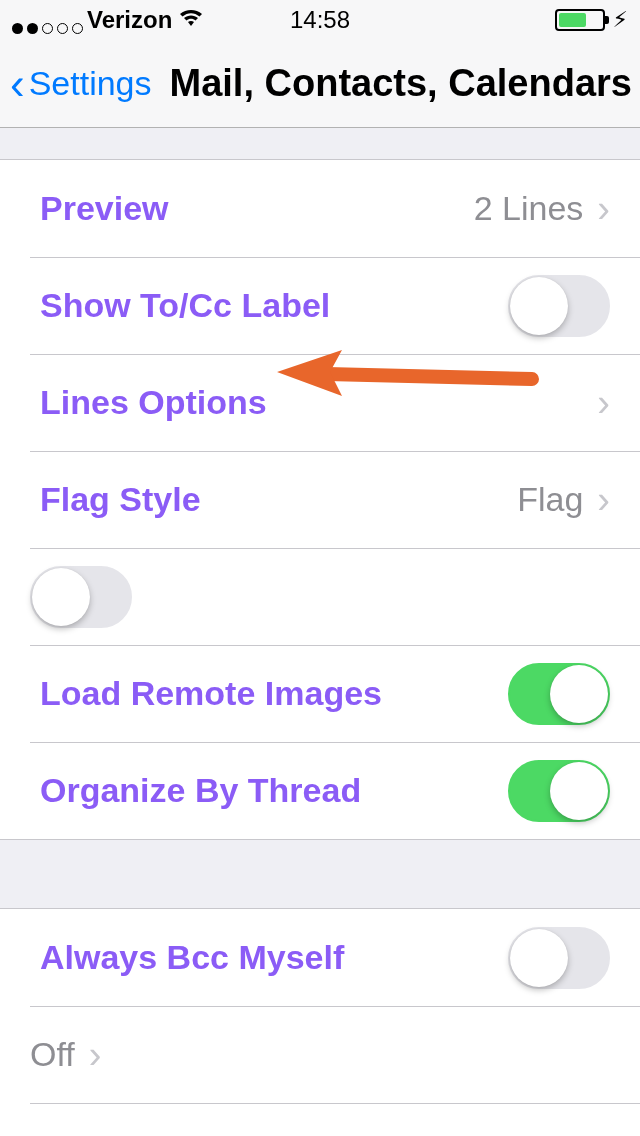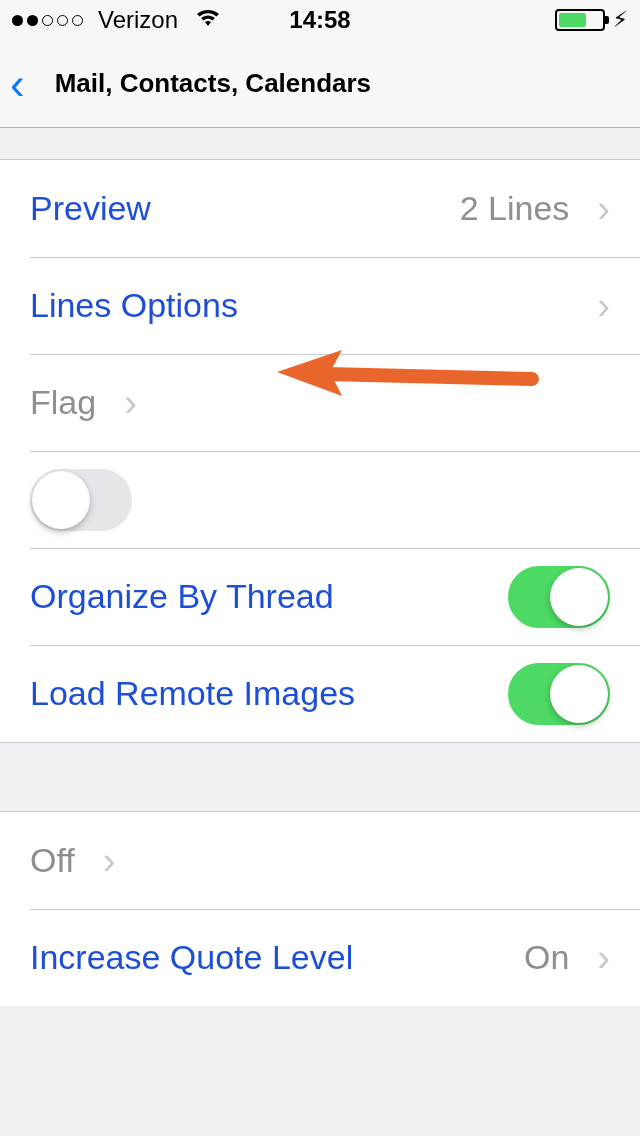--- a/index.html
+++ b/index.html
@@ -16,28 +16,28 @@
       height: 40px;
       background: #f7f7f8;
       display: flex;
       align-items: center;
       justify-content: space-between;
       padding: 0 12px;
       font-size: 24px;
       font-weight: 500;
       color: #000;
     }
-    .status-left { display: flex; align-items: center; gap: 15px; }
+    .status-left { display: flex; align-items: flex-end; gap: 4px; font-weight: bold; }
     .signal-dots { display: flex; gap: 4px; align-items: center; }
     .dot { width: 11px; height: 11px; border-radius: 50%; }
     .dot.filled { background: #000; }
     .dot.empty { border: 1.5px solid #000; background: transparent; }
     .carrier { font-size: 24px; }
     .wifi-icon svg { width: 30px; height: 22px; }
-    .status-center { position: absolute; left: 50%; transform: translateX(-50%); font-weight: 700; }
+    .status-center { position: absolute; left: 50%; transform: translateX(-50%); font-weight: 400; }
     .status-right { display: flex; align-items: center; gap: 6px; }
     .battery { position: relative; width: 50px; height: 22px; border: 2px solid #000; border-radius: 4px; display: flex; align-items: center; }
     .battery::after { content: ""; position: absolute; right: -6px; top: 5px; width: 4px; height: 8px; background: #000; border-radius: 0 2px 2px 0; }
     .battery-fill { position: absolute; left: 2px; top: 2px; bottom: 2px; width: 60%; background: #4cd964; border-radius: 2px; }
     .bolt { font-size: 22px; margin-left: 2px; }
 
     
     .nav-bar {
       height: 88px;
       background: #f7f7f8;
@@ -53,24 +53,24 @@
       font-weight: 300;
       line-height: 1;
       padding-right: 4px;
     }
     .back-label {
       color: #007aff;
       font-size: 34px;
       font-weight: 400;
     }
     .nav-title {
-      font-size: 26px;
+      font-size: 38px;
       font-weight: 600;
       color: #000;
-      margin-left: 26px;
+      margin-left: 18px;
       white-space: nowrap;
     }
 
     
     .section-gap {
       height: 32px;
       background: #efeff4;
       border-bottom: 1px solid #c8c7cc;
     }
     .section-gap.big {
@@ -91,28 +91,29 @@
       content: "";
       position: absolute;
       left: 30px;
       right: 0;
       top: 0;
       height: 1px;
       background: #c8c7cc;
     }
     .row-label {
       font-size: 34px;
-      font-weight: 400;
-      color: #1d4ed8;
+      font-weight: 700;
+      color: #8b5cf6;
       flex: 1;
+      margin-left: 10px;
     }
     .row-value {
       font-size: 34px;
       color: #8e8e93;
-      margin-right: 28px;
+      margin-right: 14px;
     }
     .disclosure {
       color: #c7c7cc;
       font-size: 38px;
       font-weight: 300;
       line-height: 1;
     }
     
     .toggle {
       width: 102px;
@@ -172,70 +173,84 @@
   <div class="status-right">
     <div class="battery">
       <div class="battery-fill"></div>
     </div>
     <span class="bolt">⚡︎</span>
   </div>
 </div>
 
 <div class="nav-bar">
   <span class="back-chevron">‹</span>
+  <span class="back-label">Settings</span>
   <span class="nav-title">Mail, Contacts, Calendars</span>
 </div>
 
 <div class="section-gap"></div>
 
 <div class="list">
 
   <div class="row">
     <span class="row-label">Preview</span>
     <span class="row-value">2 Lines</span>
     <span class="disclosure">›</span>
   </div>
 
+  <div class="row">
+    <span class="row-label">Show To/Cc Label</span>
+    <div class="toggle">
+        <div class="knob"></div>
+      </div>
+  </div>
 
   <div class="row">
     <span class="row-label">Lines Options</span>
     <span class="disclosure">›</span>
   </div>
 
   <div class="row">
+    <span class="row-label">Flag Style</span>
     <span class="row-value">Flag</span>
     <span class="disclosure">›</span>
   </div>
 
   <div class="row">
     <div class="toggle">
+        <div class="knob"></div>
+      </div>
+  </div>
+
+  <div class="row">
+    <span class="row-label">Load Remote Images</span>
+    <div class="toggle on">
         <div class="knob"></div>
       </div>
   </div>
 
   <div class="row">
     <span class="row-label">Organize By Thread</span>
     <div class="toggle on">
         <div class="knob"></div>
       </div>
   </div>
 
-  <div class="row">
-    <span class="row-label">Load Remote Images</span>
-    <div class="toggle on">
-        <div class="knob"></div>
-      </div>
-  </div>
-
 </div>
 
 <div class="section-gap big"></div>
 
 <div class="list">
 
+  <div class="row">
+    <span class="row-label">Always Bcc Myself</span>
+    <div class="toggle">
+        <div class="knob"></div>
+      </div>
+  </div>
 
   <div class="row">
     <span class="row-value">Off</span>
     <span class="disclosure">›</span>
   </div>
 
   <div class="row">
     <span class="row-label">Increase Quote Level</span>
     <span class="row-value">On</span>
     <span class="disclosure">›</span>

